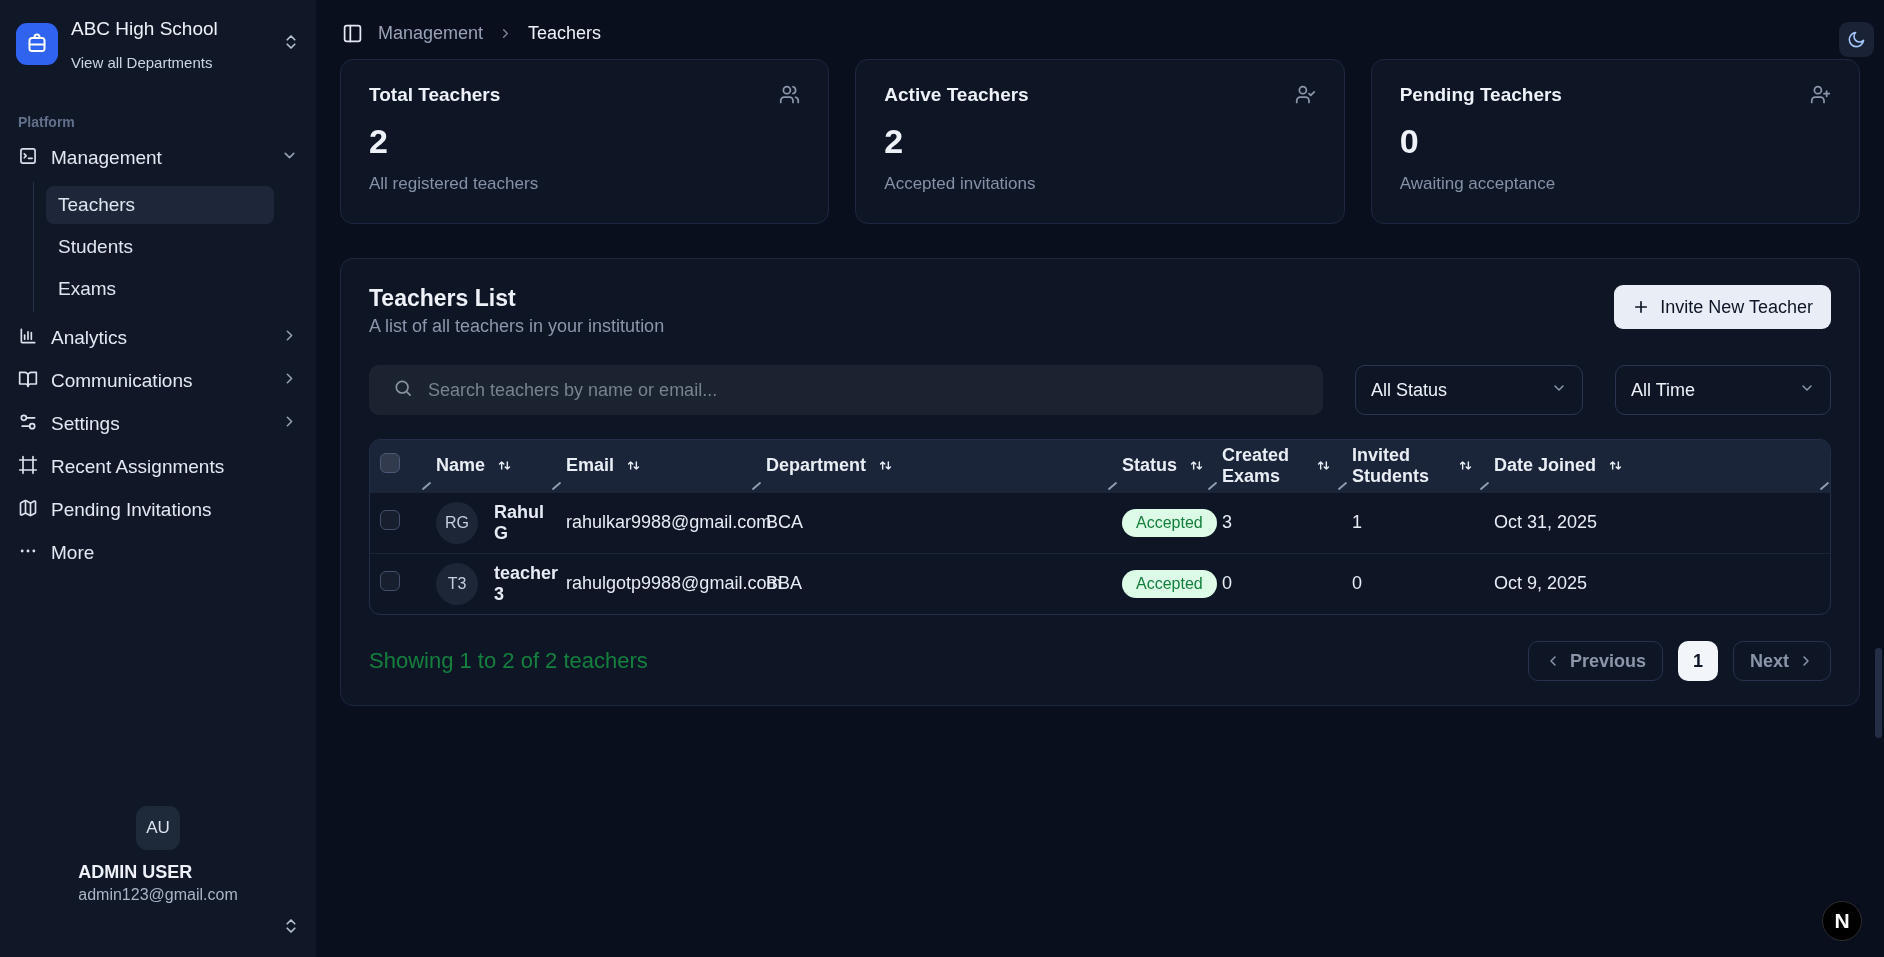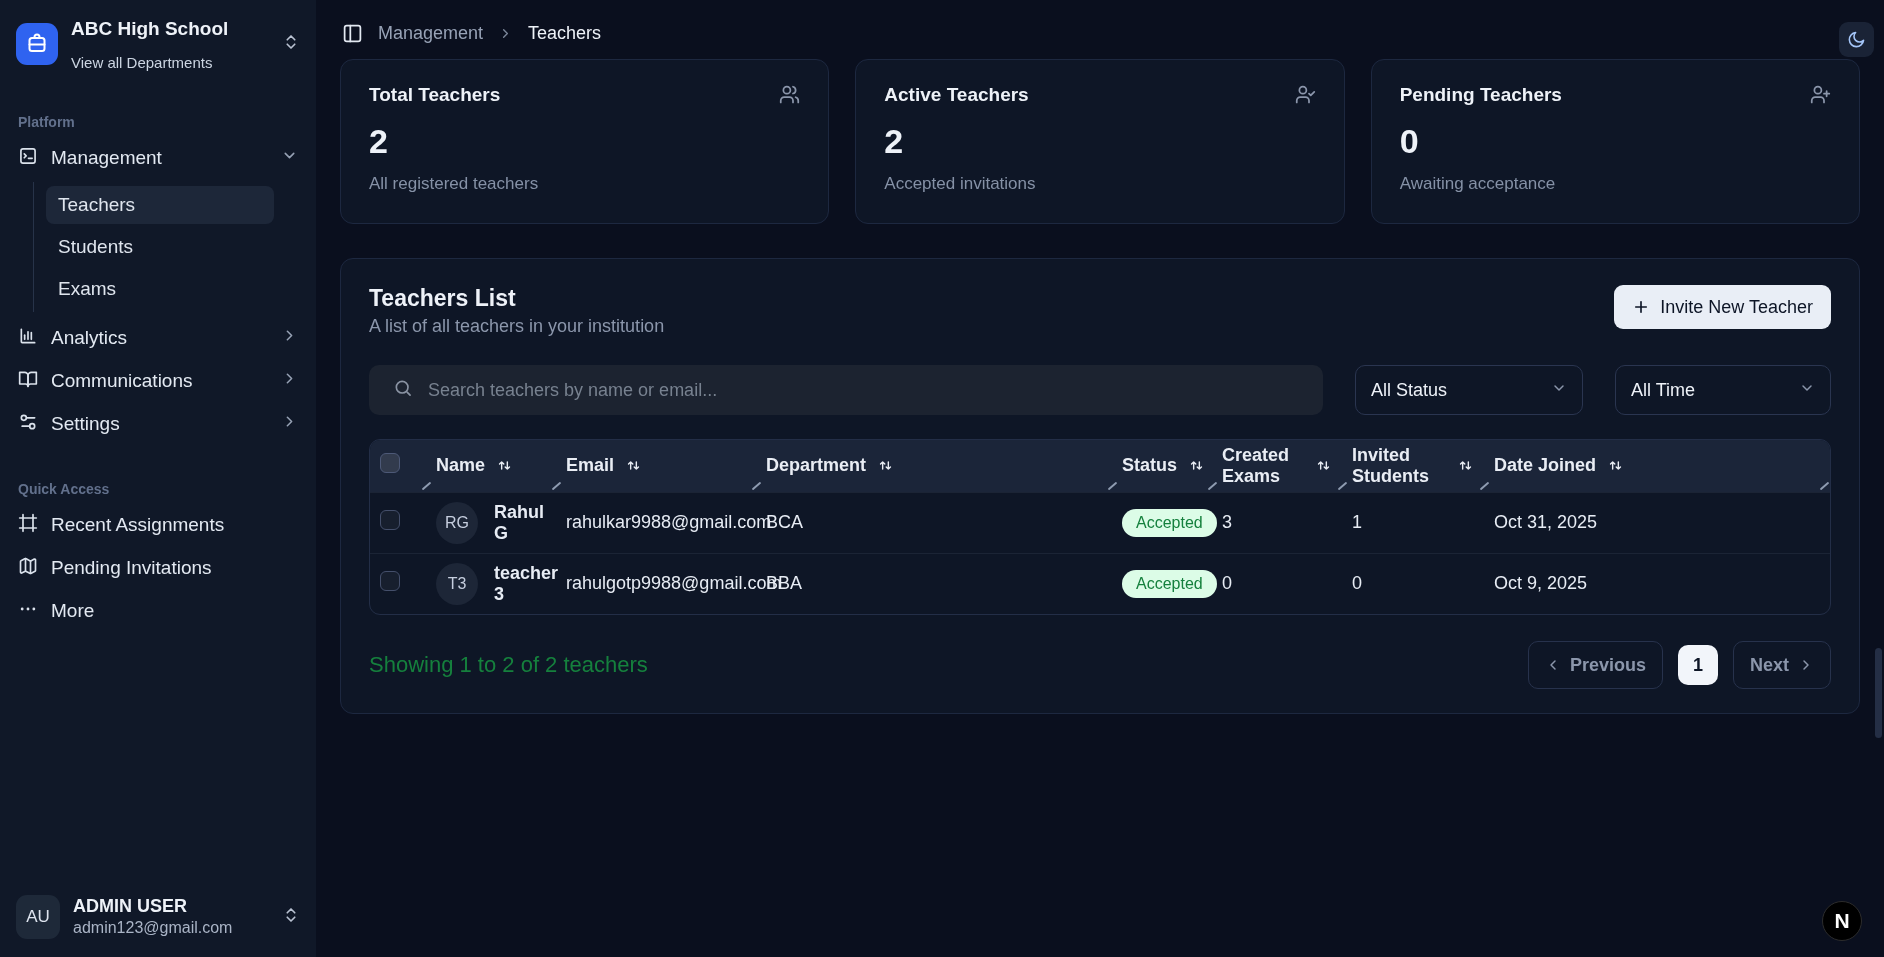--- a/index.html
+++ b/index.html
@@ -19,34 +19,34 @@
     background:var(--bg);color:var(--text);
     font-family:"Liberation Sans",sans-serif;
   }
   .app{display:flex;width:100%;height:100%;}
 
   
   .sidebar{width:316px;flex:none;background:var(--sidebar-bg);display:flex;flex-direction:column;padding:10px 8px 10px;}
   .school-btn{display:flex;align-items:center;gap:13px;padding:8px;border-radius:10px;cursor:pointer;}
   .school-logo{width:42px;height:42px;border-radius:11px;background:var(--accent);color:#fff;display:flex;align-items:center;justify-content:center;flex:none;}
   .school-meta{min-width:0;}
-  .school-name{font-size:19px;font-weight:700;line-height:1.15;}
+  .school-name{font-size:19px;font-weight:400;line-height:1.15;}
   .school-sub{font-size:15px;color:#ccd5e2;margin-top:14px;}
   .chev-updown{margin-left:auto;color:#b9c2d2;flex:none;}
   .section-label{font-size:14px;font-weight:600;color:var(--muted-2);padding:9px 10px 7px;}
   .platform-label{margin-top:26px;}
   .nav-item{display:flex;align-items:center;gap:13px;padding:9px 10px;border-radius:8px;font-size:19px;color:#e3e9f2;cursor:pointer;}
   .nav-item .ic{color:#dbe2ec;flex:none;}
   .nav-item .chev{margin-left:auto;color:#96a1b4;flex:none;}
   .submenu{list-style:none;margin:2px 0 5px 25px;padding:0;border-left:1px solid #273349;}
   .sub-item{margin:4px 34px 4px 12px;padding:8px 12px;border-radius:8px;font-size:19px;color:#dfe5ee;cursor:pointer;}
   .sub-item.active{background:#1d2739;}
   .quick-label{margin-top:26px;}
   .sidebar-spacer{flex:1;}
-  .user-btn{display:flex;align-items:center;gap:13px;padding:8px;border-radius:10px;cursor:pointer;}
+  .user-btn{display:flex;align-items:center;gap:13px;padding:8px;border-radius:10px;cursor:pointer;flex-direction:column;}
   .user-avatar{width:44px;height:44px;border-radius:11px;background:#1e2939;color:#dde3ee;font-size:17px;display:flex;align-items:center;justify-content:center;flex:none;}
   .user-name{font-size:18px;font-weight:700;line-height:1.1;}
   .user-email{font-size:16px;color:#aab4c6;margin-top:3px;}
 
   
   .main{flex:1;position:relative;overflow:hidden;}
   .topbar{display:flex;align-items:center;gap:15px;padding:23px 26px 15px;}
   .panel-toggle{color:#e3e9f2;cursor:pointer;display:flex;}
   .crumb-parent{font-size:18px;color:#97a2b6;cursor:pointer;}
   .crumb-sep{color:#7b8699;display:flex;}
@@ -90,21 +90,21 @@
   td{font-size:18px;color:#e7ecf4;padding:0 10px;}
   .cb{width:20px;height:20px;border-radius:6px;border:1px solid #444f6b;background:rgba(255,255,255,0.04);cursor:pointer;}
   thead .cb{background:rgba(255,255,255,0.10);border-color:#4d5977;}
   .cell-name{display:flex;gap:16px;font-weight:700;}
   .row-avatar{width:42px;height:42px;border-radius:50%;background:#1d2637;color:#c6cede;font-size:16px;font-weight:400;display:flex;align-items:center;justify-content:center;flex:none;}
   .badge-accepted{display:inline-block;background:#dcfce7;color:#15803d;font-size:16px;font-weight:500;padding:5px 14px;border-radius:999px;}
 
   .panel-footer{display:flex;align-items:center;justify-content:space-between;margin-top:26px;}
   .showing{font-size:22px;color:#15803d;}
   .pager{display:flex;align-items:center;gap:15px;}
-  .page-btn{display:flex;align-items:center;gap:9px;height:48px;padding:0 16px;border:1px solid #27324c;border-radius:10px;background:transparent;color:#8b96ab;font-size:18px;font-weight:600;font-family:inherit;cursor:pointer;}
+  .page-btn{display:flex;align-items:center;gap:9px;height:40px;padding:0 16px;border:1px solid #27324c;border-radius:10px;background:transparent;color:#8b96ab;font-size:18px;font-weight:600;font-family:inherit;cursor:pointer;}
   .page-num{width:40px;height:40px;border-radius:10px;background:#f2f5fa;color:#0d1526;font-size:18px;font-weight:600;display:flex;align-items:center;justify-content:center;cursor:pointer;}
 
   .n-badge{position:absolute;right:22px;bottom:16px;width:40px;height:40px;border-radius:50%;background:#000;border:1px solid #2c2c2c;color:#fff;font-size:21px;font-weight:600;display:flex;align-items:center;justify-content:center;cursor:pointer;}
   .scroll-thumb{position:absolute;right:2px;top:648px;width:7px;height:90px;background:#242e45;border-radius:4px;}
 </style>
 </head>
 <body>
 
 <div class="app">
 
@@ -194,21 +194,20 @@
           </svg>
       </span>
       <span>Settings</span>
       <span class="chev">
         <svg width="17" height="17" viewBox="0 0 24 24" fill="none" stroke="currentColor" stroke-width="2.2" stroke-linecap="round" stroke-linejoin="round">
             <path d="m9 6 6 6-6 6"></path>
           </svg>
       </span>
     </div>
 
-    <div class="section-label quick-label">Quick Access</div>
 
     <div class="nav-item">
       <span class="ic">
         <svg width="20" height="20" viewBox="0 0 24 24" fill="none" stroke="currentColor" stroke-width="2" stroke-linecap="round" stroke-linejoin="round">
             <path d="M22 6H2"></path>
             <path d="M22 18H2"></path>
             <path d="M6 2v20"></path>
             <path d="M18 2v20"></path>
           </svg>
       </span>

